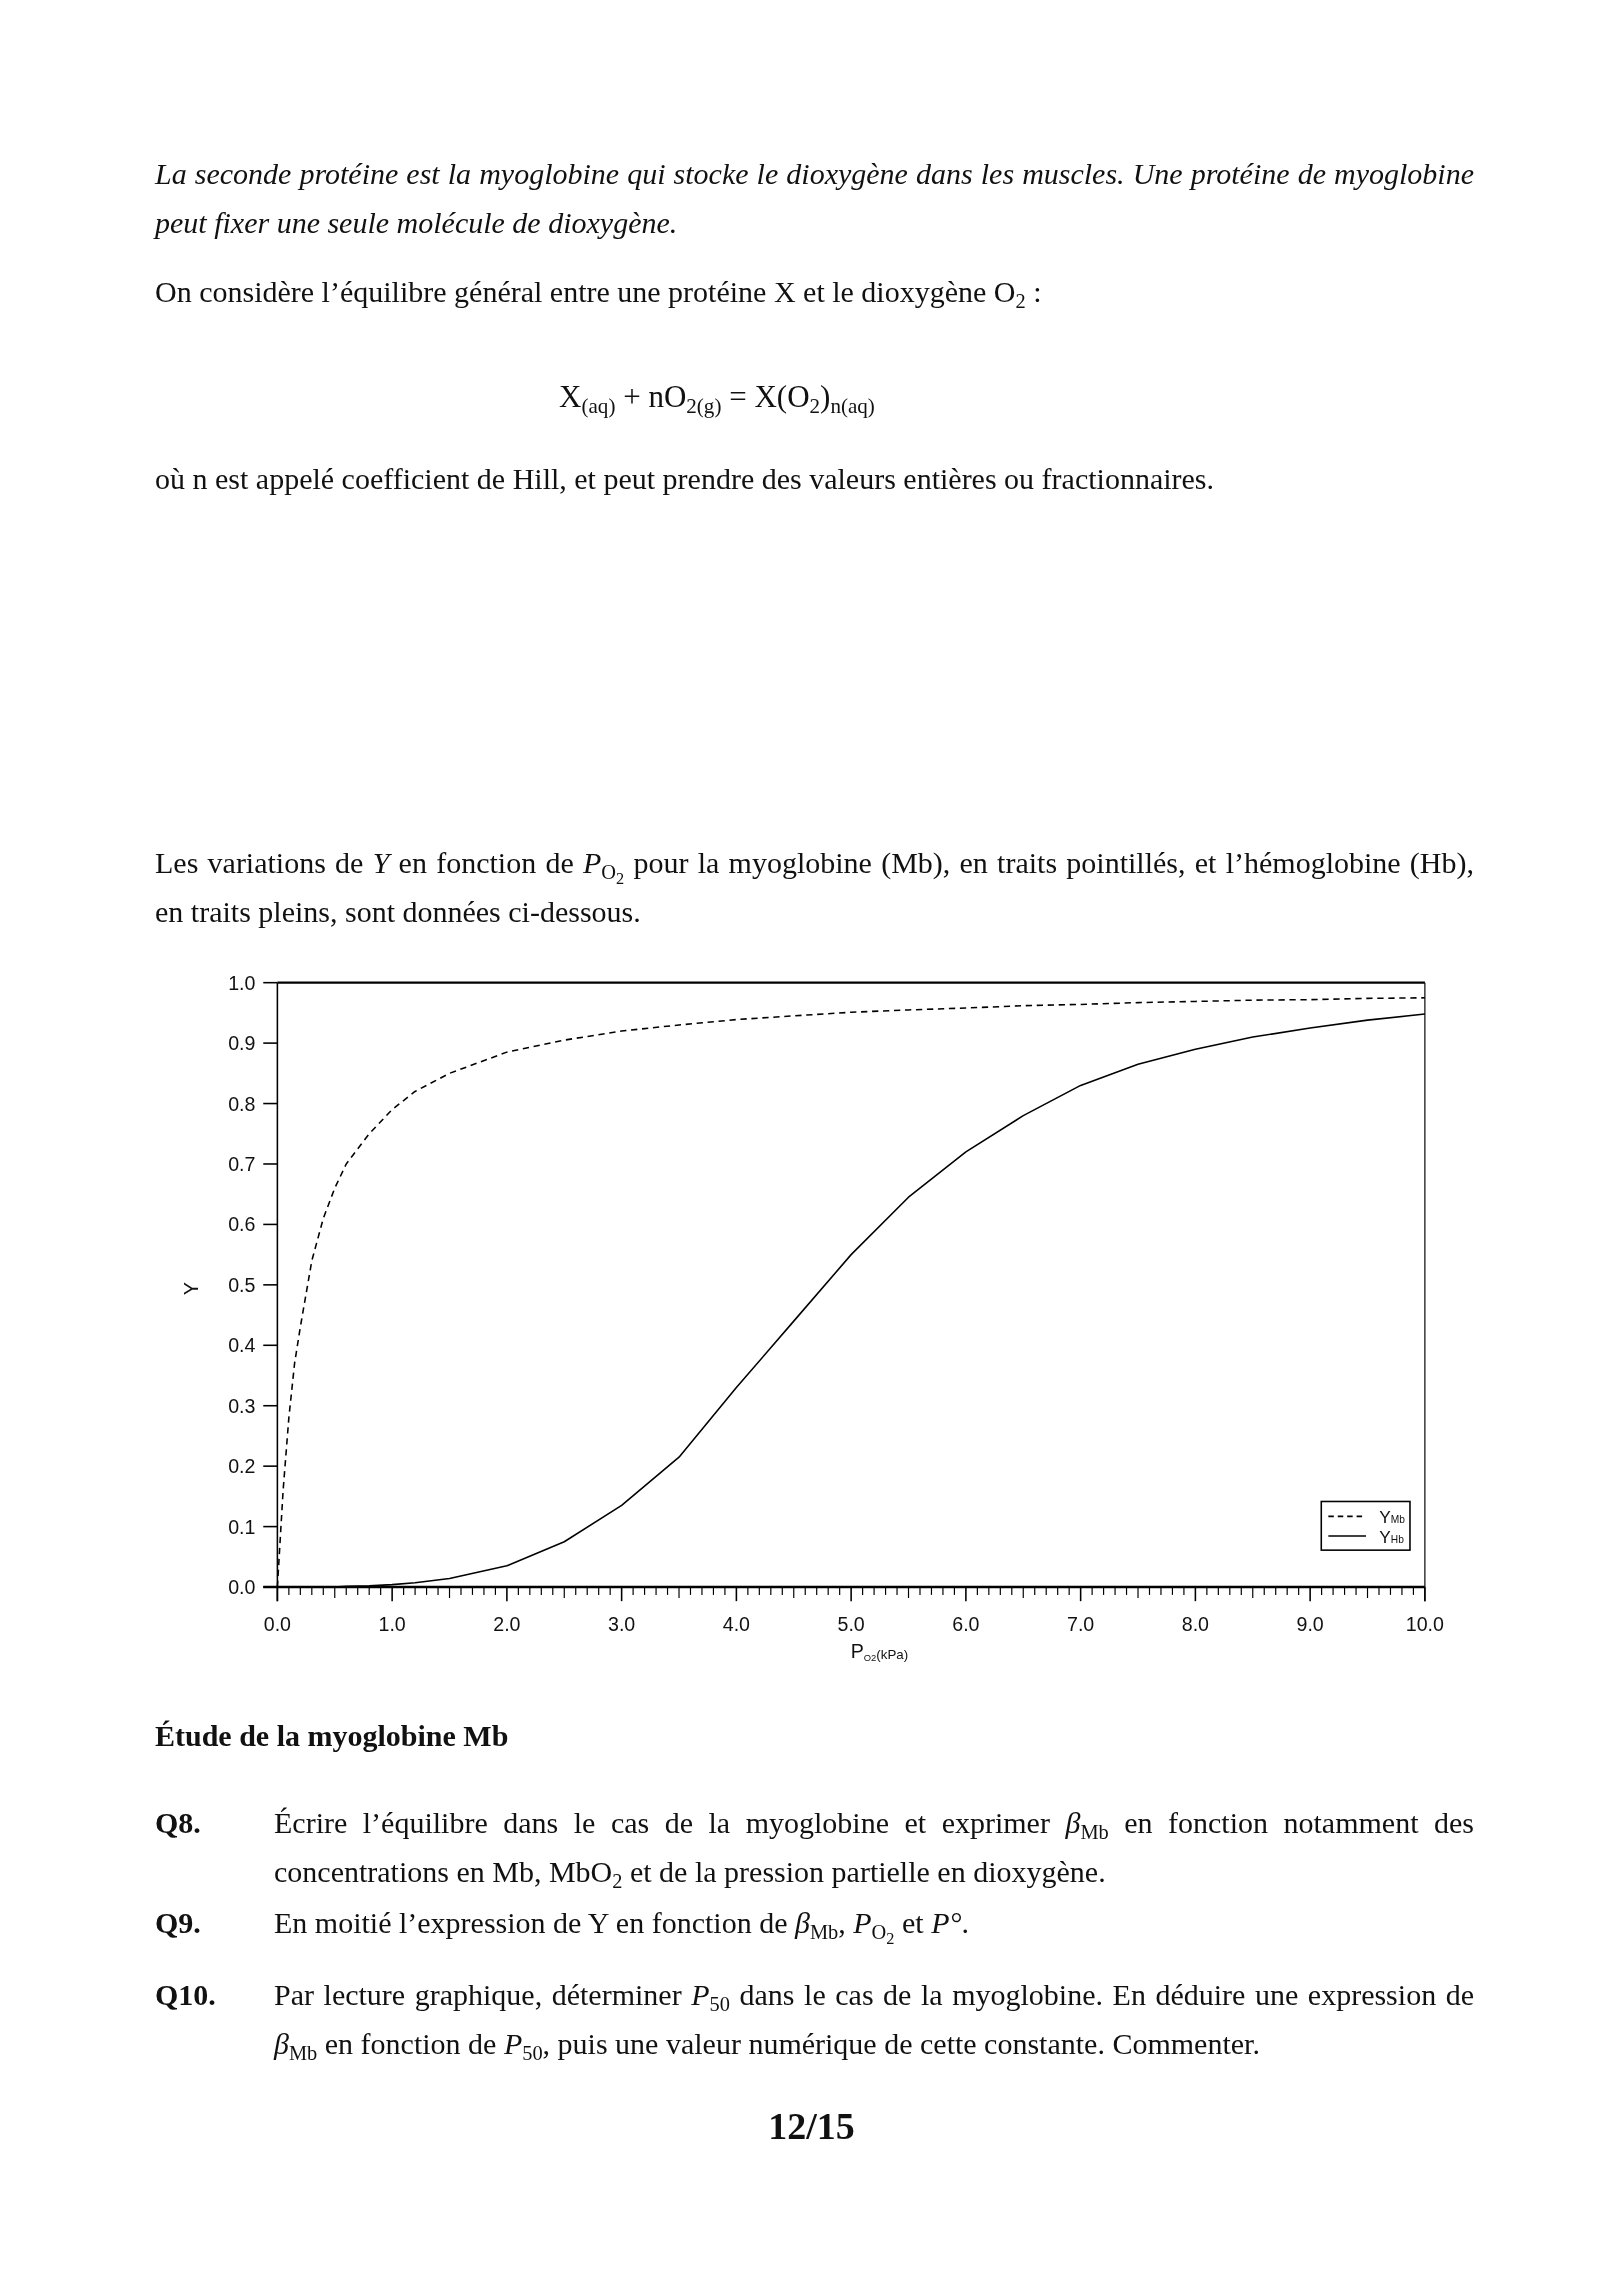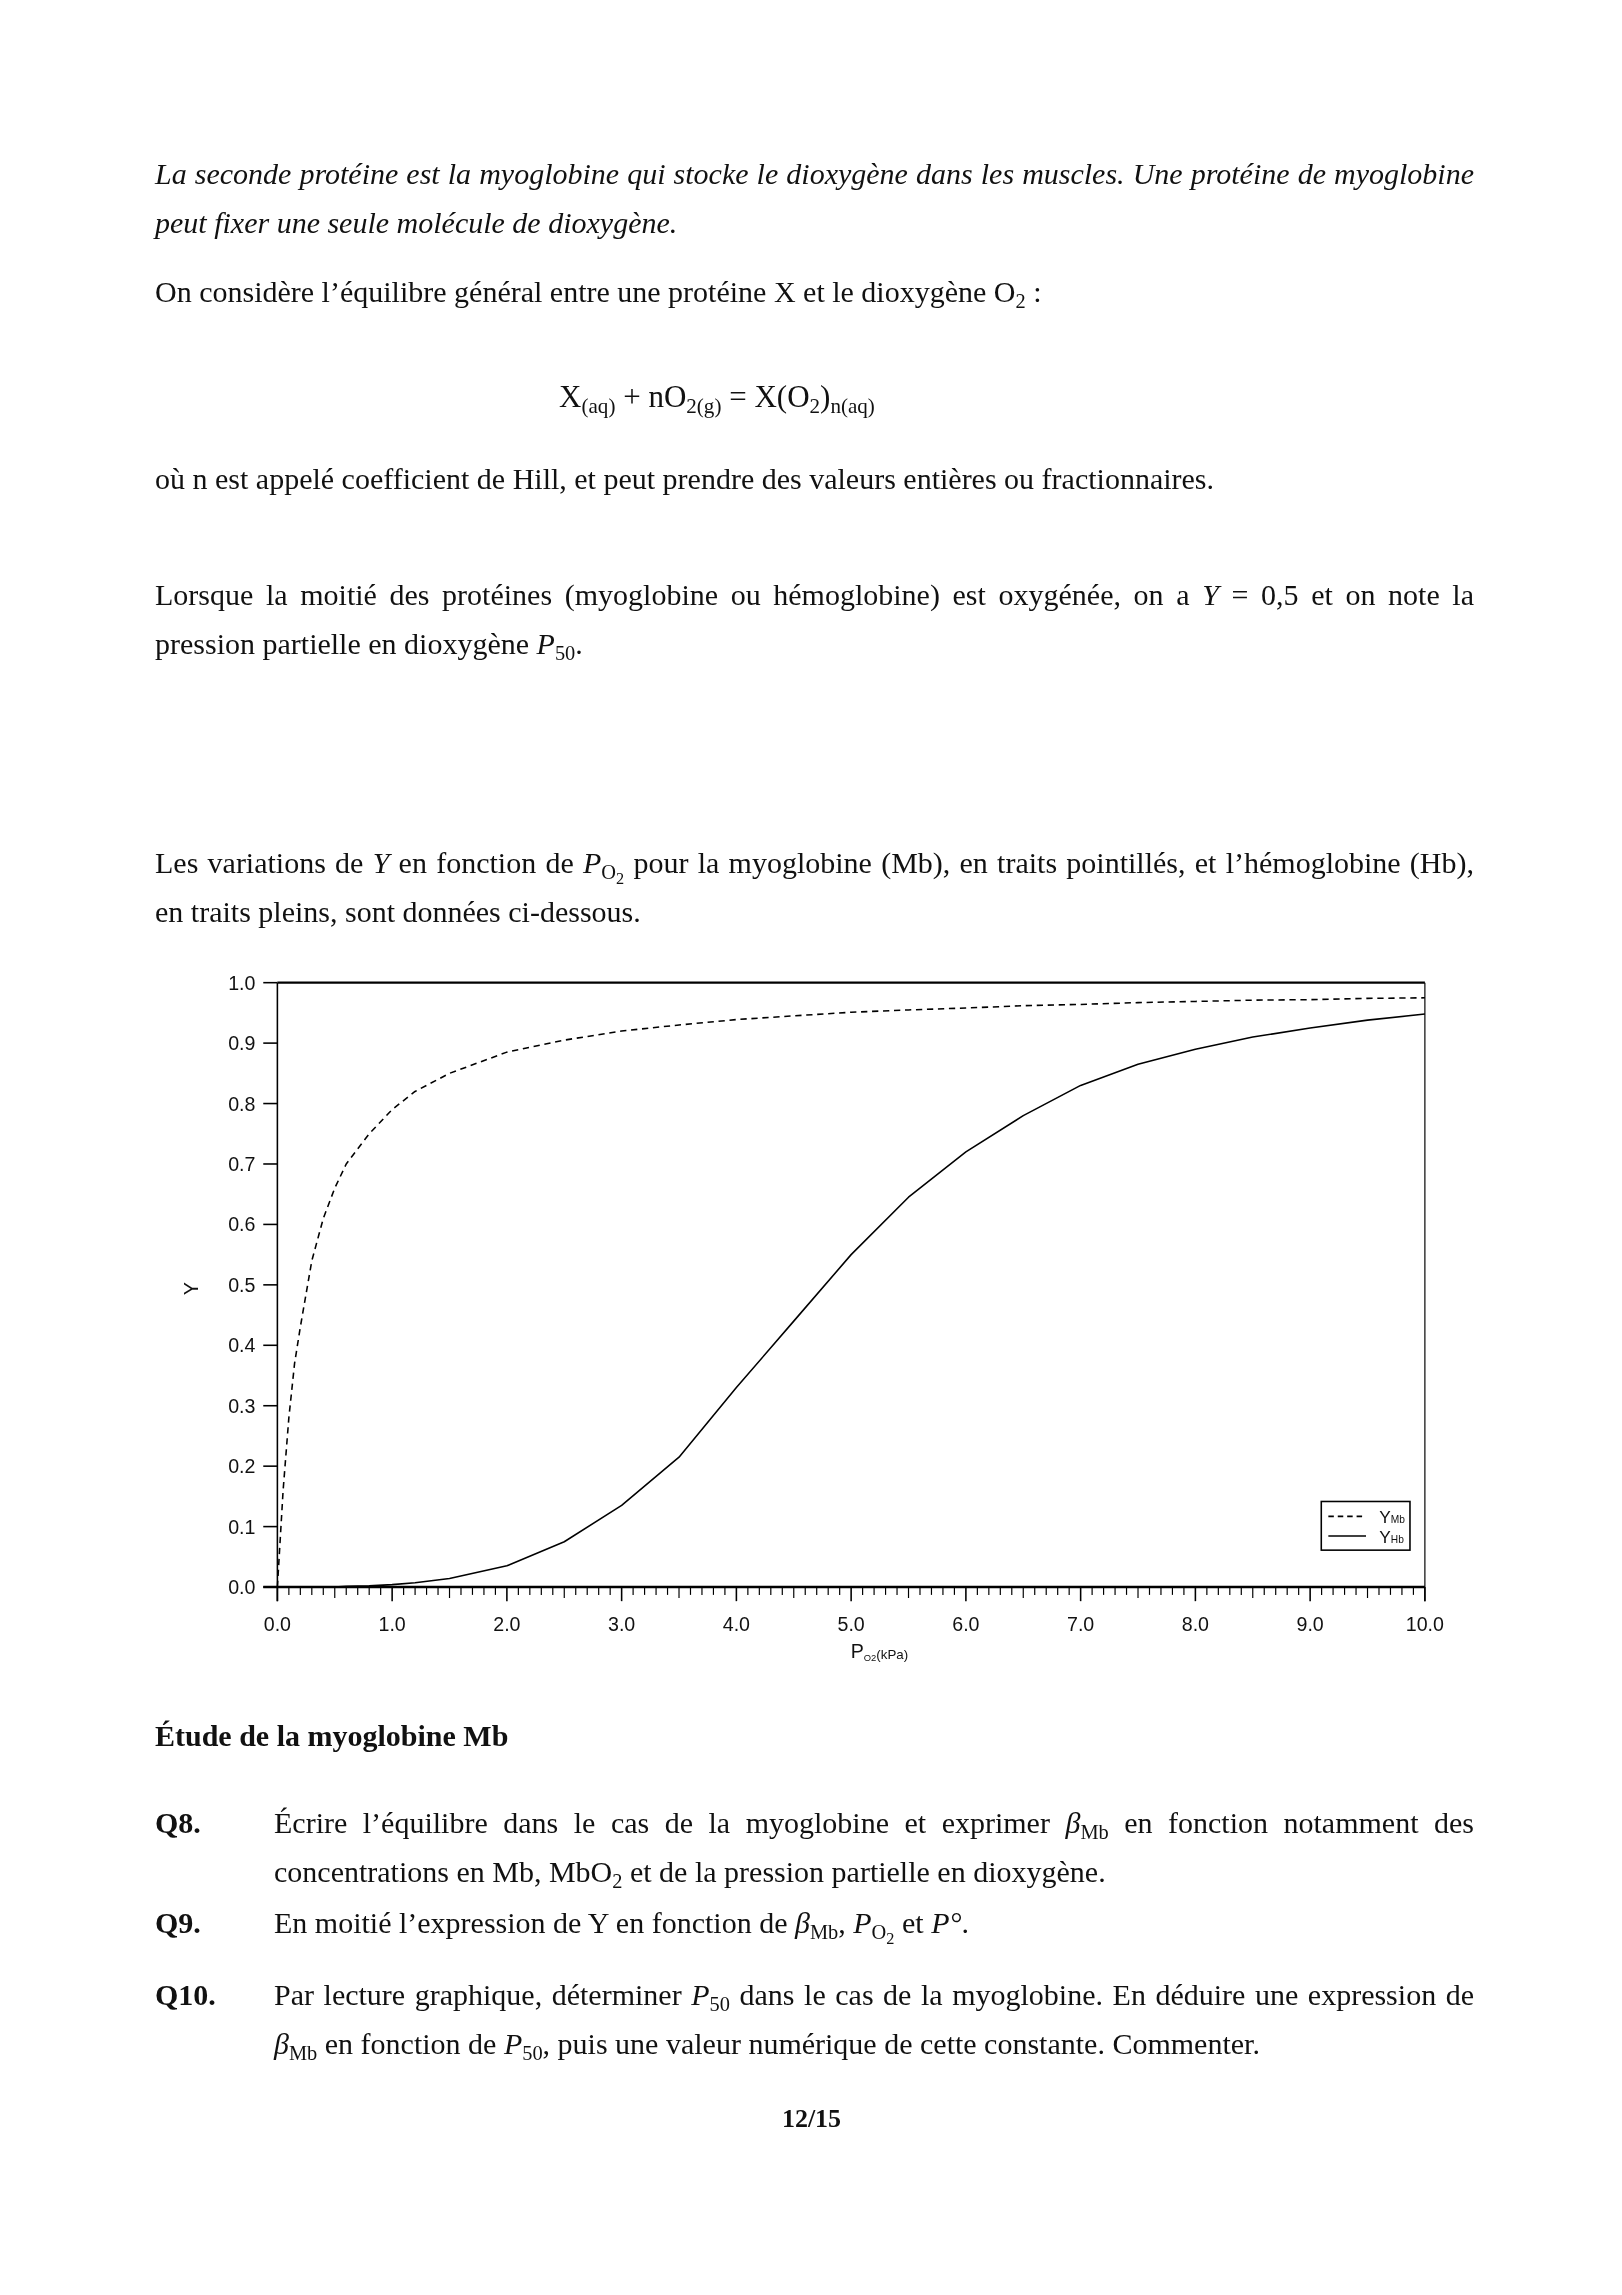--- a/index.html
+++ b/index.html
@@ -8,21 +8,21 @@
   .txt { position: absolute; left: 155px; width: 1319px; font-size: 30px; line-height: 49px; text-align: justify; }
   .txt p { margin: 0; }
   .eq { position: absolute; left: 0; width: 1434px; text-align: center; font-size: 31px; }
   sub { font-size: 0.68em; vertical-align: -0.28em; line-height: 0; }
   sub sub { font-size: 0.8em; }
   i { font-style: italic; }
   .h2 { position: absolute; left: 155px; font-weight: bold; font-size: 30px; }
   .q { position: absolute; left: 155px; width: 1319px; font-size: 30px; line-height: 49px; }
   .q .qn { position: absolute; left: 0; top: 0; font-weight: bold; }
   .q .qt { margin-left: 119px; text-align: justify; }
-  .pagenum { position: absolute; left: 0; width: 1623px; text-align: center; top: 2104px; font-weight: bold; font-size: 26px; }
+  .pagenum { position: absolute; left: 0; width: 1623px; text-align: center; top: 2104px; font-weight: bold; font-size: 38px; }
   #chart { position: absolute; left: 0; top: 0; }
   .ax-lbl { font-family: "Liberation Sans", "DejaVu Sans", sans-serif; font-size: 25px; fill: #111; }
   .leg-lbl { font-family: "Liberation Sans", "DejaVu Sans", sans-serif; fill: #111; }
 </style>
 </head>
 <body>
 
 <div class="txt" style="top:149px;font-style:italic;">
   <p>La seconde protéine est la myoglobine qui stocke le dioxygène dans les muscles. Une protéine de myoglobine peut fixer une seule molécule de dioxygène.</p>
 </div>
@@ -33,21 +33,20 @@
 
 <div class="eq" style="top:379px;">
   <span>X</span><sub>(aq)</sub><span> + nO</span><sub>2(g)</sub><span> = X(O</span><sub>2</sub><span>)</span><sub>n(aq)</sub>
 </div>
 
 <div class="txt" style="top:454px;">
   <p>où n est appelé coefficient de Hill, et peut prendre des valeurs entières ou fractionnaires.</p>
 </div>
 
 <div class="txt" style="top:570px;">
-  <p><span>Lorsque la moitié des protéines (myoglobine ou hémoglobine) est oxygénée, on a </span><i>Y</i><span> = 0,5 et on note la pression partielle en dioxygène </span><i>P</i><sub>50</sub><span>.</span></p>
 </div>
 
 <div class="txt" style="top:838px;">
   <p><span>Les variations de </span><i>Y</i><span> en fonction de </span><i>P</i><sub><span>O</span><sub>2</sub></sub><span> pour la myoglobine (Mb), en traits pointillés, et l’hémoglobine (Hb), en traits pleins, sont données ci-dessous.</span></p>
 </div>
 
 <svg id="chart" width="1623" height="2295" viewBox="0 0 2067 2924">
   <g id="axes">
       <line x1="353" y1="1252" x2="1815" y2="1252" stroke="#000" stroke-width="3"></line>
       <line x1="1815" y1="1252" x2="1815" y2="2040" stroke="#000" stroke-width="1.5"></line>

